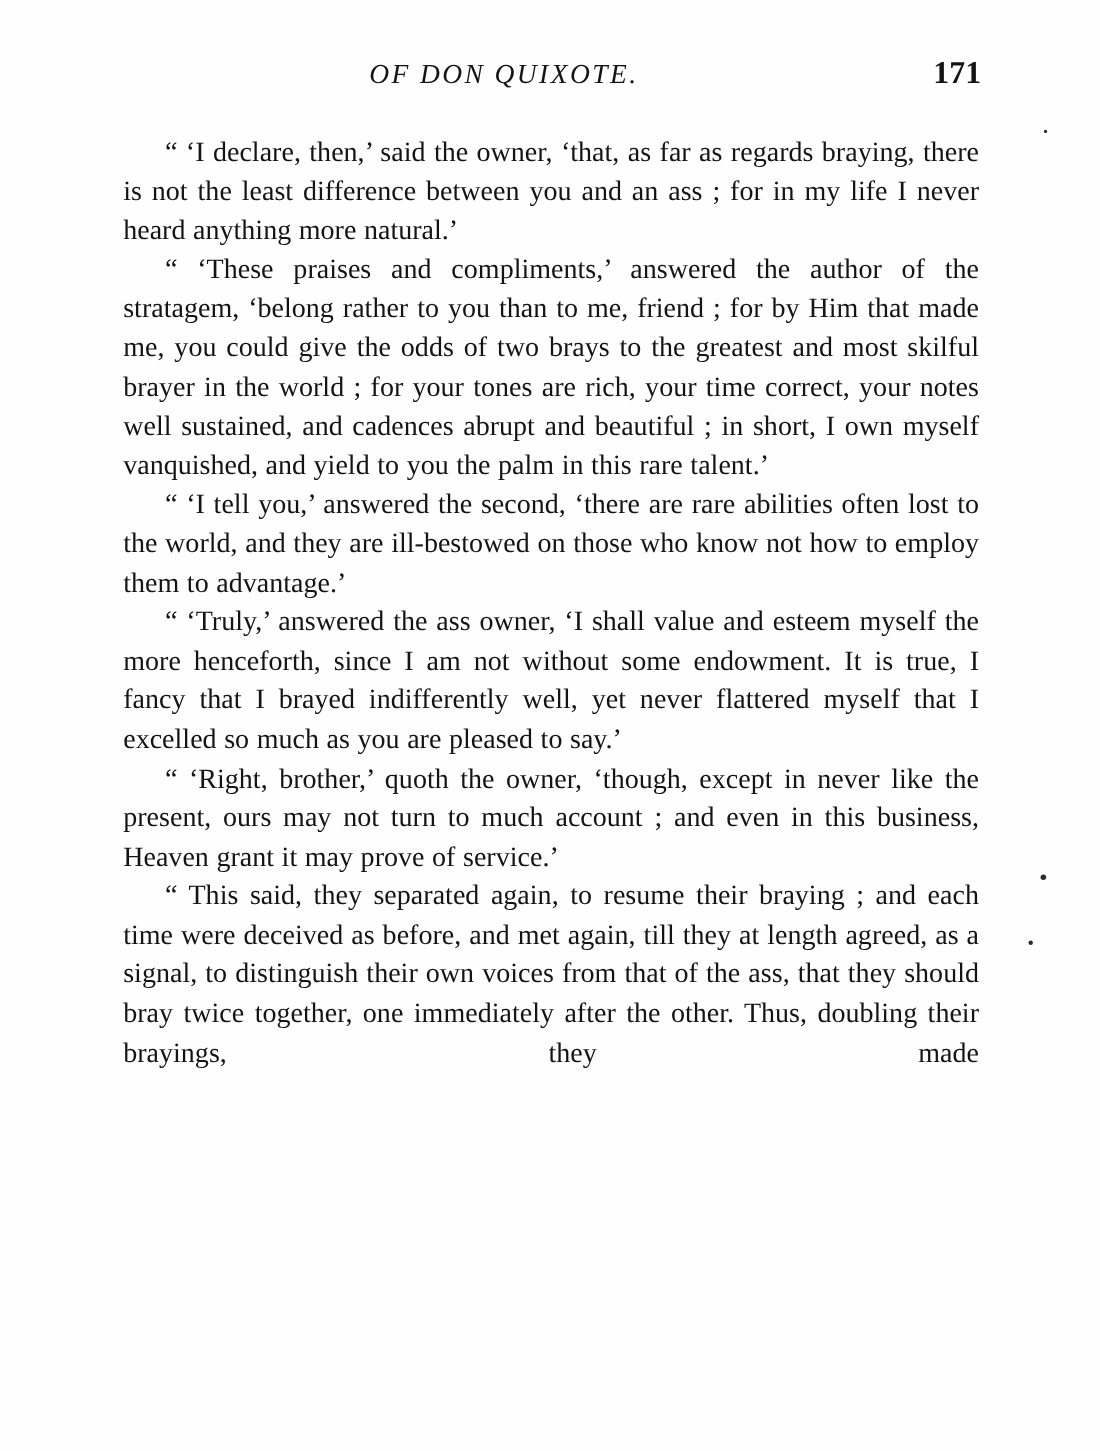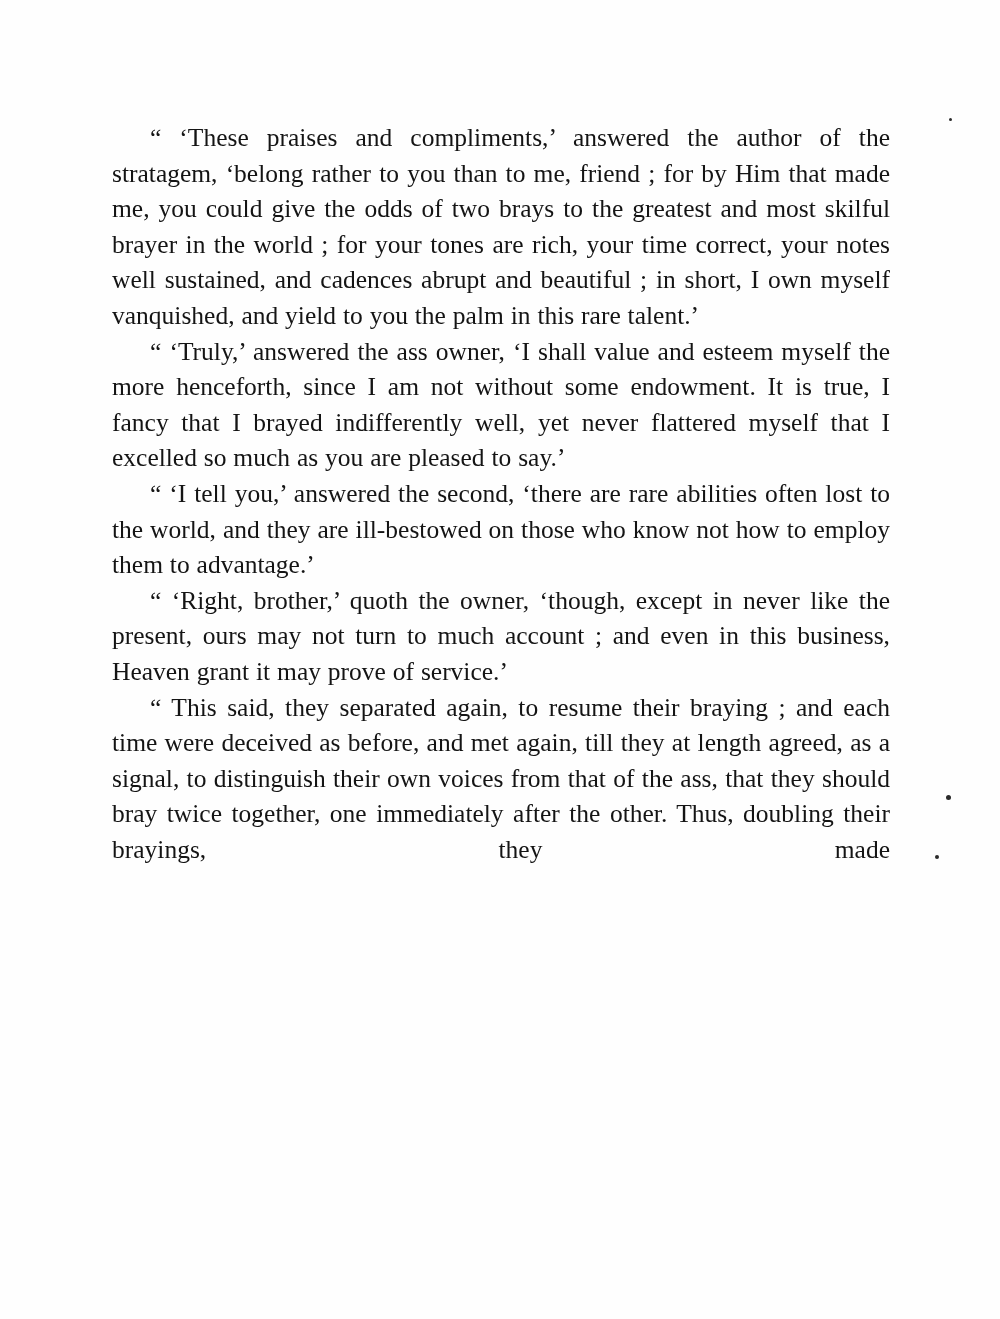--- a/index.html
+++ b/index.html
@@ -76,25 +76,30 @@
   }
   .speck-a { left: 946px; top: 795px; width: 5px; height: 5px; }
   .speck-b { left: 935px; top: 855px; width: 4px; height: 4px; }
   .speck-c { left: 949px; top: 118px; width: 3px; height: 3px; }
 </style>
 </head>
 <body>
 
 <div class="page">
 
+  <div class="header">
+    <div class="running-head">OF DON QUIXOTE.</div>
+    <div class="folio">171</div>
+  </div>
 
   <div class="body-text">
+    <p class="para">“ ‘I declare, then,’ said the owner, ‘that, as far as regards braying, there is not the least difference between you and an ass ; for in my life I never heard anything more natural.’</p>
     <p class="para">“ ‘These praises and compliments,’ answered the author of the stratagem, ‘belong rather to you than to me, friend ; for by Him that made me, you could give the odds of two brays to the greatest and most skilful brayer in the world ; for your tones are rich, your time correct, your notes well sustained, and cadences abrupt and beautiful ; in short, I own myself vanquished, and yield to you the palm in this rare talent.’</p>
+    <p class="para">“ ‘I tell you,’ answered the second, ‘there are rare abilities often lost to the world, and they are ill-bestowed on those who know not how to employ them to advantage.’</p>
     <p class="para">“ ‘Truly,’ answered the ass owner, ‘I shall value and esteem myself the more henceforth, since I am not without some endowment. It is true, I fancy that I brayed indifferently well, yet never flattered myself that I excelled so much as you are pleased to say.’</p>
-    <p class="para">“ ‘I tell you,’ answered the second, ‘there are rare abilities often lost to the world, and they are ill-bestowed on those who know not how to employ them to advantage.’</p>
     <p class="para">“ ‘Right, brother,’ quoth the owner, ‘though, except in never like the present, ours may not turn to much account ; and even in this business, Heaven grant it may prove of service.’</p>
     <p class="para continued">“ This said, they separated again, to resume their braying ; and each time were deceived as before, and met again, till they at length agreed, as a signal, to distinguish their own voices from that of the ass, that they should bray twice together, one immediately after the other. Thus, doubling their brayings, they made</p>
   </div>
 
   <span class="speck speck-a"></span>
   <span class="speck speck-b"></span>
   <span class="speck speck-c"></span>
 
 </div>
 

